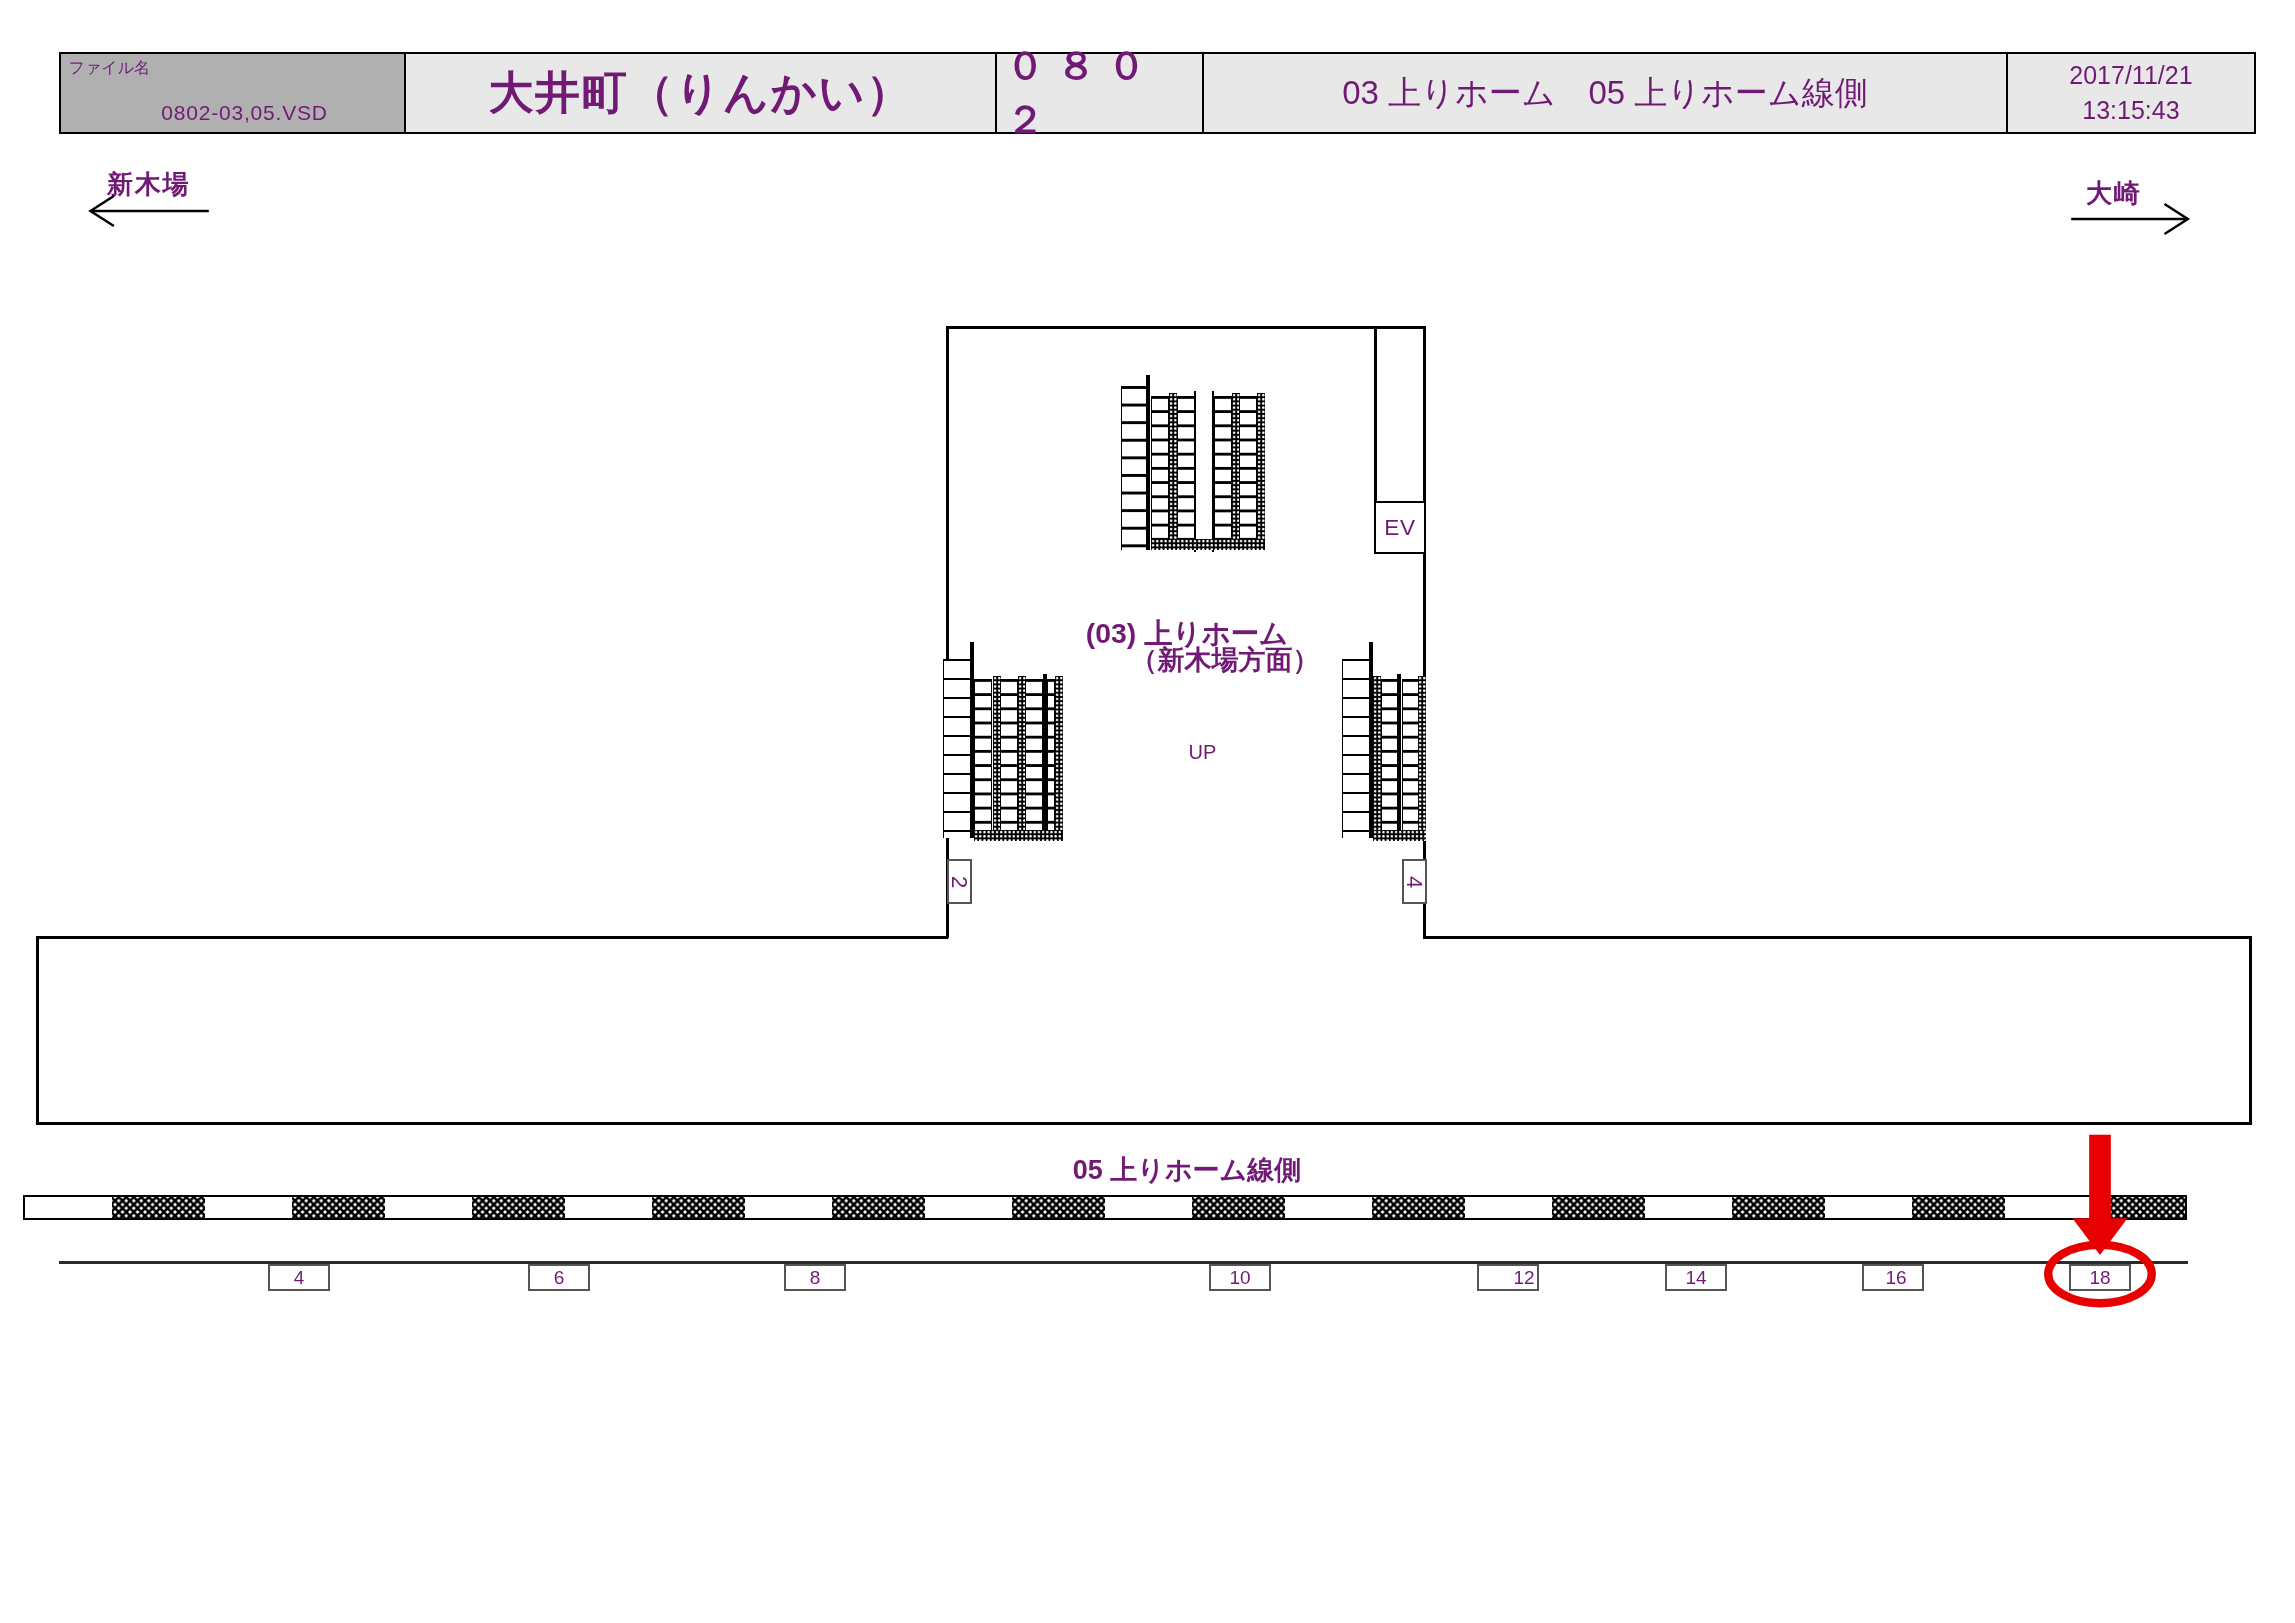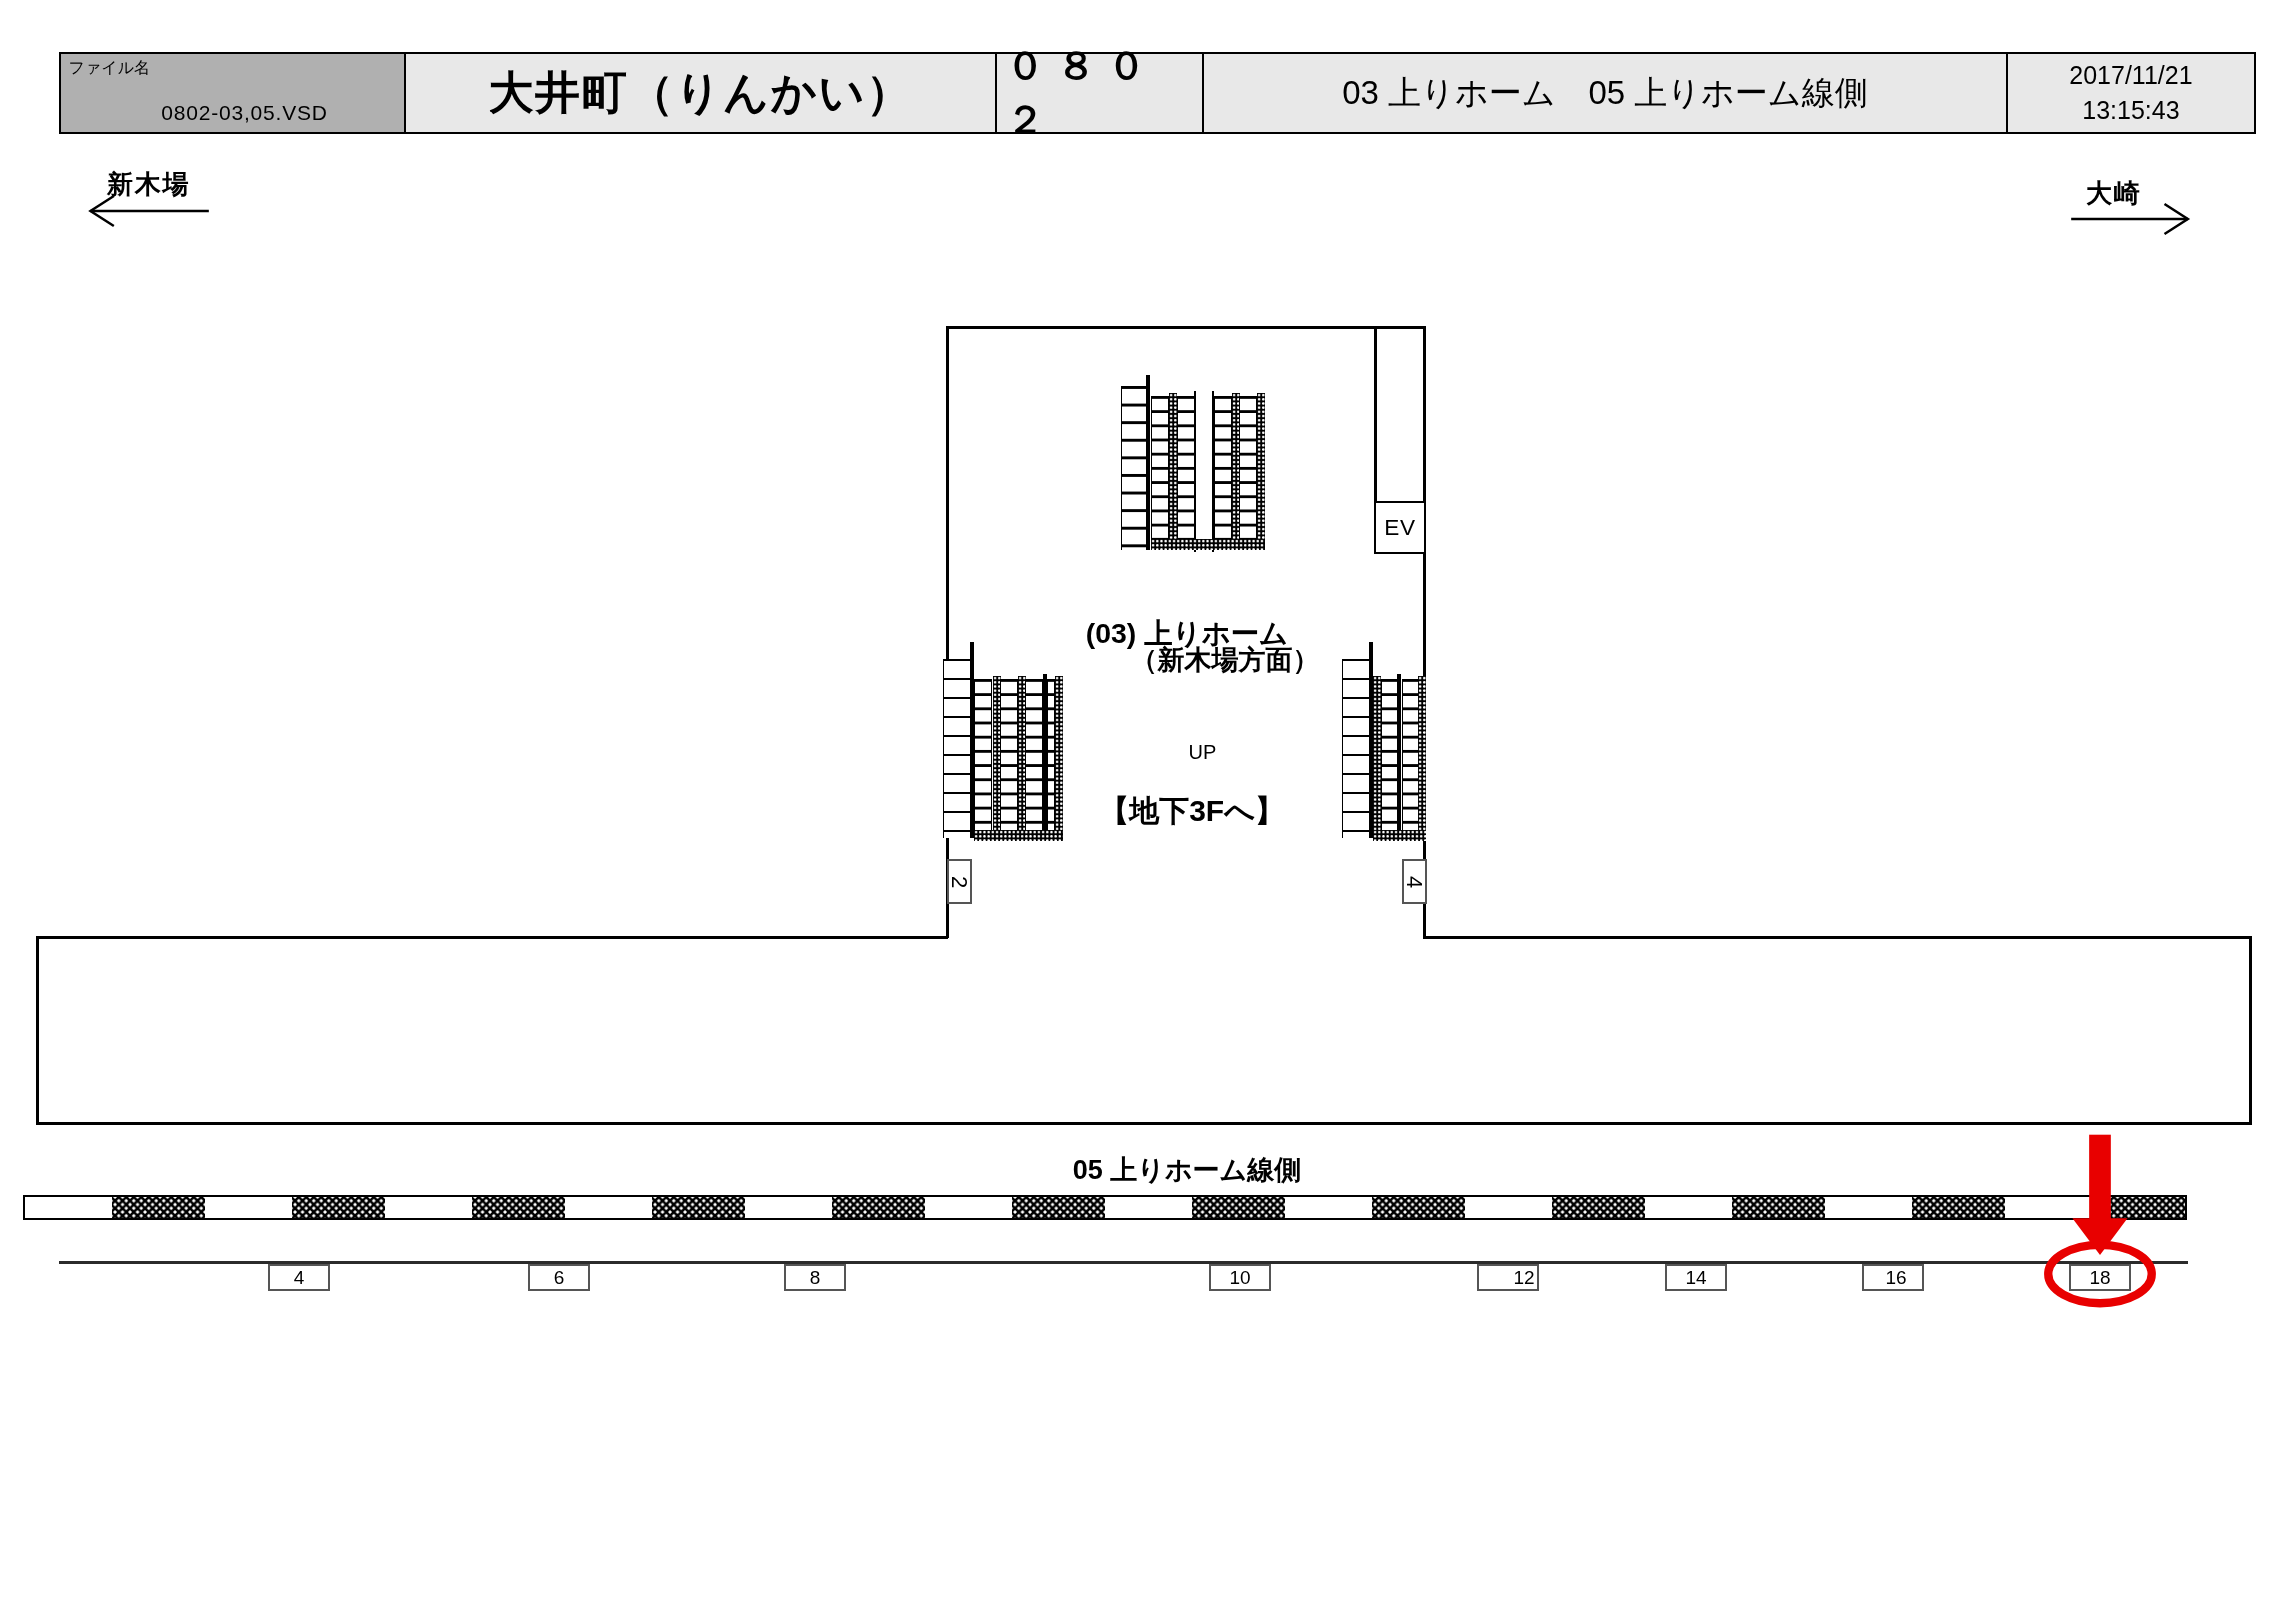--- a/index.html
+++ b/index.html
@@ -1,17 +1,17 @@
 <!DOCTYPE html>
 <html style="font-size:13.4px"><head>
 <meta charset="utf-8">
 <style>
   html,body{margin:0;padding:0;background:#fff;}
   #canvas{position:relative;width:2295px;height:1624px;background:#ffffff;
-          font-family:"Liberation Sans",sans-serif;color:#000000;overflow:hidden;}
+          font-family:"Liberation Sans",sans-serif;color:#701a75;overflow:hidden;}
   .abs{position:absolute;box-sizing:border-box;}
   
   .hdr{position:absolute;left:59px;top:52px;width:2197px;height:82px;
        border:2.5px solid #000;display:flex;box-sizing:border-box;}
   .cell{box-sizing:border-box;height:100%;display:flex;align-items:center;justify-content:center;}
   .cell+.cell{border-left:2.5px solid #000;}
   .cell-file{width:347px;background:#b0b0b0;position:relative;display:block;}
   .file-label{position:absolute;top:4.2px;left:7.5px;font-size:16px;}
   .file-name{position:absolute;bottom:6.7px;left:0;width:100%;text-align:center;font-size:21px;letter-spacing:0.8px;margin-left:12px;}
   .cell-station{width:598px;background:#e8e8e8;font-size:45px;font-weight:600;letter-spacing:1.7px;}
@@ -125,21 +125,20 @@
   <div class="dotcol" style="left:1373px;top:676px;width:7.5px;height:165px;"></div>
   <div class="treads p17" style="left:1381px;top:679px;width:16.7px;height:161px;"></div>
   <div class="bar" style="left:1397px;top:674px;width:4.2px;height:166px;"></div>
   <div class="treads p17" style="left:1402px;top:679px;width:16.7px;height:161px;"></div>
   <div class="dotcol" style="left:1418px;top:676px;width:7.5px;height:165px;"></div>
   <div class="dotcol" style="left:1373px;top:830px;width:53px;height:11px;"></div>
 
   <div class="plabel" style="left:978px;top:579px;width:418px;font-size:28.4px;font-weight:600;margin-top:36px;">(03) 上りホーム</div>
   <div class="plabel" style="left:1016px;top:642px;width:418px;font-size:27px;font-weight:600;">（新木場方面）</div>
   <div class="plabel" style="left:1119px;top:741px;width:167px;font-size:20px;">UP</div>
-  <div class="plabel" style="left:983px;top:791px;width:418px;font-size:30px;font-weight:700;">【地下3Fへ】</div>
 
   <div class="pillar" style="left:947px;top:859px;">
     <span>2</span>
   </div>
   <div class="pillar" style="left:1402px;top:859px;">
     <span>4</span>
   </div>
 
   <div class="wall" style="left:36px;top:936px;width:912px;height:2.5px;"></div>
   <div class="wall" style="left:1423px;top:936px;width:828px;height:2.5px;"></div>

